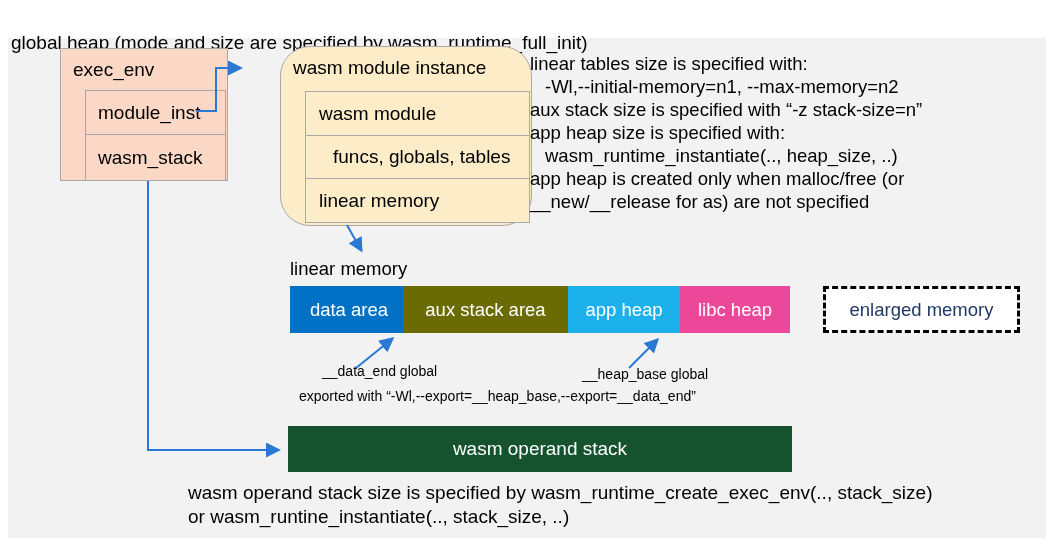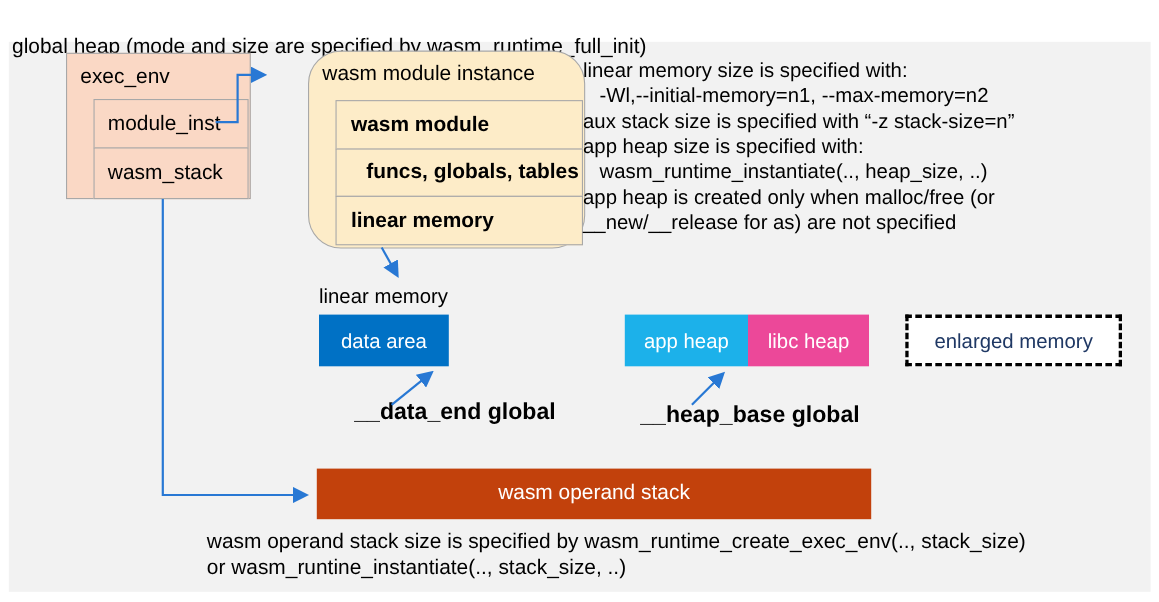--- a/index.html
+++ b/index.html
@@ -16,21 +16,21 @@
          font-size:19px; color:#000; white-space:nowrap; }
 
   .exec-box { left:28px; top:48px; width:168px; height:133px; background:#fad8c5; }
   .exec-box .hdr { padding:10px 0 0 12px; }
   .row-pink { background:#fad8c5; }
   .exec-r0 { left:24px; top:41px; width:141px; height:45px; line-height:43px; padding-left:12px; }
   .exec-r1 { left:24px; top:85px; width:141px; height:47px; line-height:45px; padding-left:12px; }
 
   .mod-box { left:248px; top:46px; width:252px; height:180px; background:#fdecc8;border-radius:30px; }
   .mod-box .hdr { padding:10px 0 0 12px; }
-  .row-cream { background:#fdecc8;font-weight:bold; }
+  .row-cream { background:#fdecc8; }
   .mod-r0 { left:24px; top:44px; width:225px; height:45px; line-height:43px; padding-left:13px; }
   .mod-r1 { left:24px; top:88px; width:225px; height:44px; line-height:42px; padding-left:27px; }
   .mod-r2 { left:24px; top:131px; width:225px; height:45px; line-height:43px; padding-left:13px; }
 
   .notes { position:absolute; left:530px; top:52px; width:505px; font-size:18.5px;
            line-height:23px; color:#000; }
   .notes .line { white-space:nowrap; }
   .notes .indent { padding-left:15px; }
 
   .lm-label { position:absolute; left:290px; top:258px; font-size:18.5px; color:#000; }
@@ -38,27 +38,27 @@
   .seg { position:absolute; top:286px; height:47px; box-sizing:border-box;
          display:flex; align-items:center; justify-content:center;
          font-size:18.5px; color:#fff; white-space:nowrap; }
   .seg-0 { left:290px; width:118px; background:#0071c5; }
   .seg-1 { left:403px; width:165px; background:#6b6b04; }
   .seg-2 { left:568px; width:112px; background:#1cb1ea; }
   .seg-3 { left:680px; width:110px; background:#ec4899; }
   .seg-4 { left:793px; width:197px; background:#ffffff; border:3px dashed #000;
            color:#1f3864;margin-left:30px; }
 
-  .ann { position:absolute; font-size:21px; color:#000; white-space:nowrap;font-weight:bold; }
+  .ann { position:absolute; font-size:14px; color:#000; white-space:nowrap; }
   .ann-data-end  { left:322px; top:363px; }
   .ann-heap-base { left:582px; top:366px; }
   .ann-exported  { left:299px; top:388px; }
 
   .operand-bar { position:absolute; left:288px; top:426px; width:504px; height:46px;
-                 background:#c2410c; display:flex; align-items:center; justify-content:center;
+                 background:#14532d; display:flex; align-items:center; justify-content:center;
                  font-size:19px; color:#fff; }
 
   .footer { position:absolute; left:188px; top:481px; font-size:19px; line-height:24px;
             color:#000; }
   .footer .line { white-space:nowrap; }
 
   .wires { position:absolute; left:0; top:0; width:1054px; height:547px;
            pointer-events:none; z-index:6; }
 </style>
 </head>
@@ -77,37 +77,39 @@
   </div>
 
   <div class="box mod-box">
     <div class="hdr">wasm module instance</div>
     <div class="row row-cream mod-r0">wasm module</div>
     <div class="row row-cream mod-r1">funcs, globals, tables</div>
     <div class="row row-cream mod-r2">linear memory</div>
   </div>
 
   <div class="notes">
-    <div class="line">linear memory size is specified with:</div>
+    <div class="line">linear tables size is specified with:</div>
     <div class="line indent">-Wl,--initial-memory=n1, --max-memory=n2</div>
     <div class="line">aux stack size is specified with “-z stack-size=n”</div>
     <div class="line">app heap size is specified with:</div>
     <div class="line indent">wasm_runtime_instantiate(.., heap_size, ..)</div>
     <div class="line">app heap is created only when malloc/free (or</div>
     <div class="line">__new/__release for as) are not specified</div>
   </div>
 
   <div class="lm-label">linear memory</div>
   <div class="seg seg-0">data area</div>
+  <div class="seg seg-1">aux stack area</div>
   <div class="seg seg-2">app heap</div>
   <div class="seg seg-3">libc heap</div>
   <div class="seg seg-4">enlarged memory</div>
 
   <div class="ann ann-data-end">__data_end global</div>
   <div class="ann ann-heap-base">__heap_base global</div>
+  <div class="ann ann-exported">exported with “-Wl,--export=__heap_base,--export=__data_end”</div>
 
   <div class="operand-bar">
     <span>wasm operand stack</span>
   </div>
 
   <div class="footer">
     <div class="line">wasm operand stack size is specified by wasm_runtime_create_exec_env(.., stack_size)</div>
     <div class="line">or wasm_runtine_instantiate(.., stack_size, ..)</div>
   </div>
 

